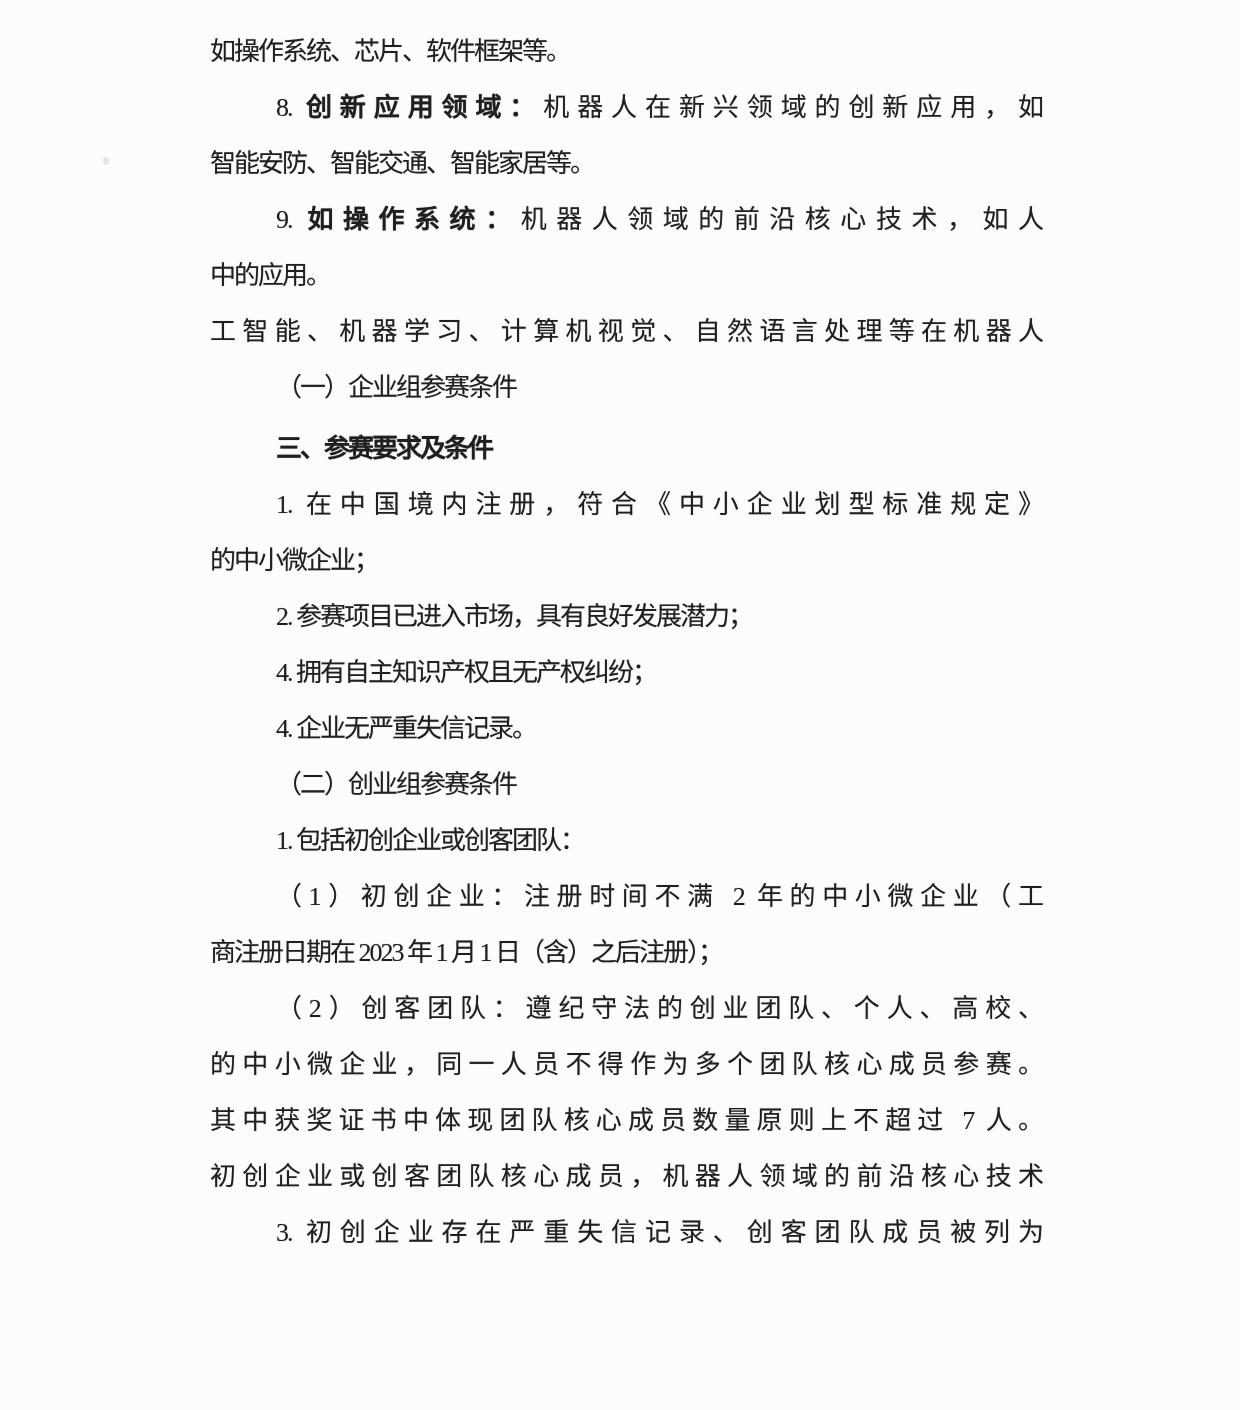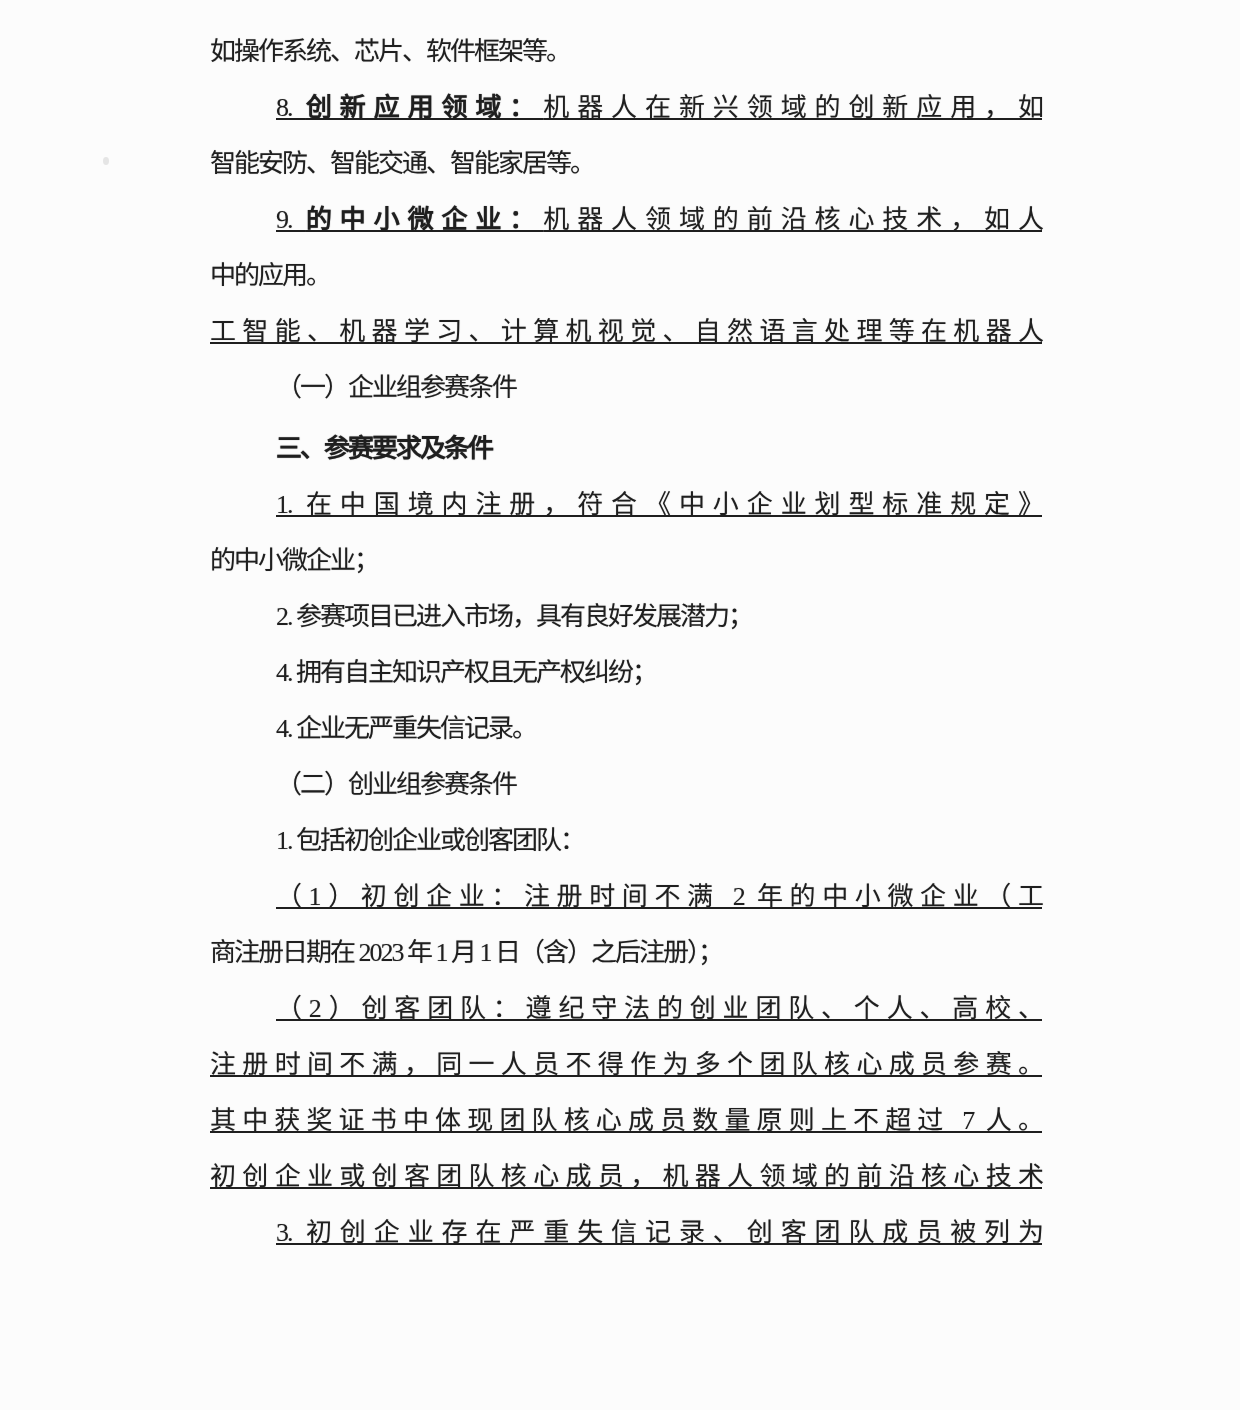--- a/index.html
+++ b/index.html
@@ -25,21 +25,21 @@
     color:var(--ink);
   }
   .line{
     font-size:26px;
     line-height:56px;
     letter-spacing:-2px;
     text-shadow:0 0 1px rgba(30,30,30,0.35);
     text-align:left;
   }
   .line.indent{padding-left:66px;}
-  .line.justify{text-align:justify;text-align-last:justify;text-decoration:underline;}
+  .line.justify{text-align:justify;text-align-last:justify;}
   .line.bold{font-weight:700;margin-top:5px;text-shadow:0 0 1px rgba(10,10,10,0.55);}
   .run{white-space:pre-wrap;}
   .run.bold{font-weight:700;text-shadow:0 0 1px rgba(10,10,10,0.55);}
   .artifact{
     position:absolute;
     left:103px;top:157px;
     width:6px;height:8px;
     background:#c9c9c9;
     border-radius:50%;
     opacity:.45;
@@ -47,33 +47,33 @@
 </style>
 </head>
 <body>
 
 <div class="page">
   <div class="artifact"></div>
   <div class="doc">
       <div class="line"><span class="run">如操作系统、芯片、软件框架等。</span></div>
       <div class="line indent justify"><span class="run">8. </span><span class="run bold">创新应用领域：</span><span class="run">机器人在新兴领域的创新应用，如</span></div>
       <div class="line"><span class="run">智能安防、智能交通、智能家居等。</span></div>
-      <div class="line indent justify"><span class="run">9. </span><span class="run bold">的中小微企业：</span><span class="run">机器人领域的前沿核心技术，如人</span></div>
+      <div class="line indent justify"><span class="run">9. </span><span class="run bold">如操作系统：</span><span class="run">机器人领域的前沿核心技术，如人</span></div>
       <div class="line"><span class="run">中的应用。</span></div>
       <div class="line justify"><span class="run">工智能、机器学习、计算机视觉、自然语言处理等在机器人</span></div>
       <div class="line indent"><span class="run">（一）企业组参赛条件</span></div>
       <div class="line indent bold"><span class="run bold">三、参赛要求及条件</span></div>
       <div class="line indent justify"><span class="run">1. 在中国境内注册，符合《中小企业划型标准规定》</span></div>
       <div class="line"><span class="run">的中小微企业；</span></div>
       <div class="line indent"><span class="run">2. 参赛项目已进入市场，具有良好发展潜力；</span></div>
       <div class="line indent"><span class="run">4. 拥有自主知识产权且无产权纠纷；</span></div>
       <div class="line indent"><span class="run">4. 企业无严重失信记录。</span></div>
       <div class="line indent"><span class="run">（二）创业组参赛条件</span></div>
       <div class="line indent"><span class="run">1. 包括初创企业或创客团队：</span></div>
       <div class="line indent justify"><span class="run">（1）初创企业：注册时间不满 2 年的中小微企业（工</span></div>
       <div class="line"><span class="run">商注册日期在 2023 年 1 月 1 日（含）之后注册）；</span></div>
       <div class="line indent justify"><span class="run">（2）创客团队：遵纪守法的创业团队、个人、高校、</span></div>
-      <div class="line justify"><span class="run">注册时间不满，同一人员不得作为多个团队核心成员参赛。</span></div>
+      <div class="line justify"><span class="run">的中小微企业，同一人员不得作为多个团队核心成员参赛。</span></div>
       <div class="line justify"><span class="run">其中获奖证书中体现团队核心成员数量原则上不超过 7 人。</span></div>
       <div class="line justify"><span class="run">初创企业或创客团队核心成员，机器人领域的前沿核心技术</span></div>
       <div class="line indent justify"><span class="run">3. 初创企业存在严重失信记录、创客团队成员被列为</span></div>
     </div>
 </div>
 
 </body></html>

